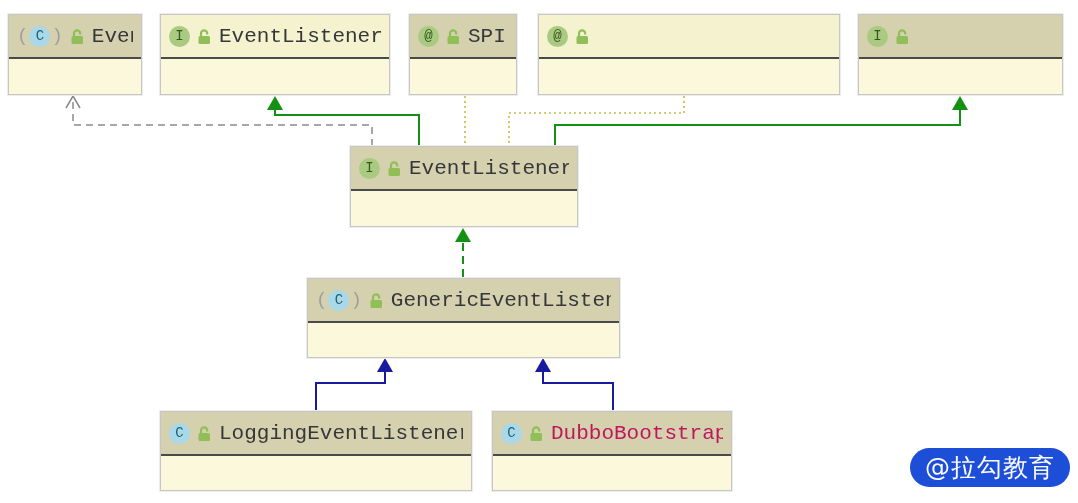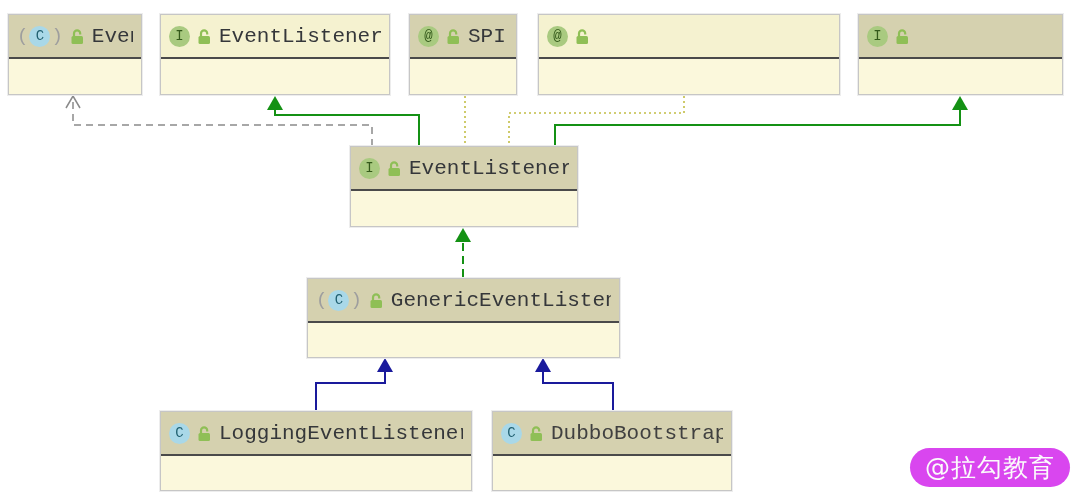--- a/index.html
+++ b/index.html
@@ -24,36 +24,36 @@
     display:flex;align-items:center;
     padding:0 8px;
     border-bottom:2px solid #4a4a4a;
     font-size:21px;color:#35373a;
     white-space:nowrap;
   }
   .node.hdr-dark .hdr{background:#d5d1af;}
   .node.hdr-light .hdr{background:#f5f2d0;}
   .node .bod{flex:1;background:#fbf8dc;}
   .lbl{flex:1;text-align:center;padding:0 4px;overflow:hidden;}
-  .lbl.label-blue{color:#404040;}
+  .lbl.label-blue{color:#be185d;}
   .icn{display:inline-flex;align-items:center;flex:0 0 auto;}
   .circ{
     display:inline-flex;align-items:center;justify-content:center;
     width:21px;height:21px;border-radius:50%;
     font-size:14px;line-height:1;
   }
   .circ-class{background:#a9d8e8;color:#1f5f70;}
   .circ-iface{background:#a9ca80;color:#33591a;}
   .abstract::before{content:"(";color:#9e9e9e;font-size:19px;margin-right:1px;}
   .abstract::after{content:")";color:#9e9e9e;font-size:19px;margin-left:1px;}
   .lock{display:inline-flex;margin-left:7px;margin-right:2px;flex:0 0 auto;}
   .watermark{
     position:absolute;z-index:2;
     left:910px;top:448px;width:160px;height:39px;
-    background:#d946ef;border-radius:20px;
+    background:#1d4ed8;border-radius:20px;
     display:flex;align-items:center;justify-content:center;
     color:#fbfbfb;font-size:25px;
     font-family:"DejaVu Sans","Liberation Sans",sans-serif;
     letter-spacing:1px;
   }
 </style>
 </head>
 <body>
 
 <div class="canvas">

